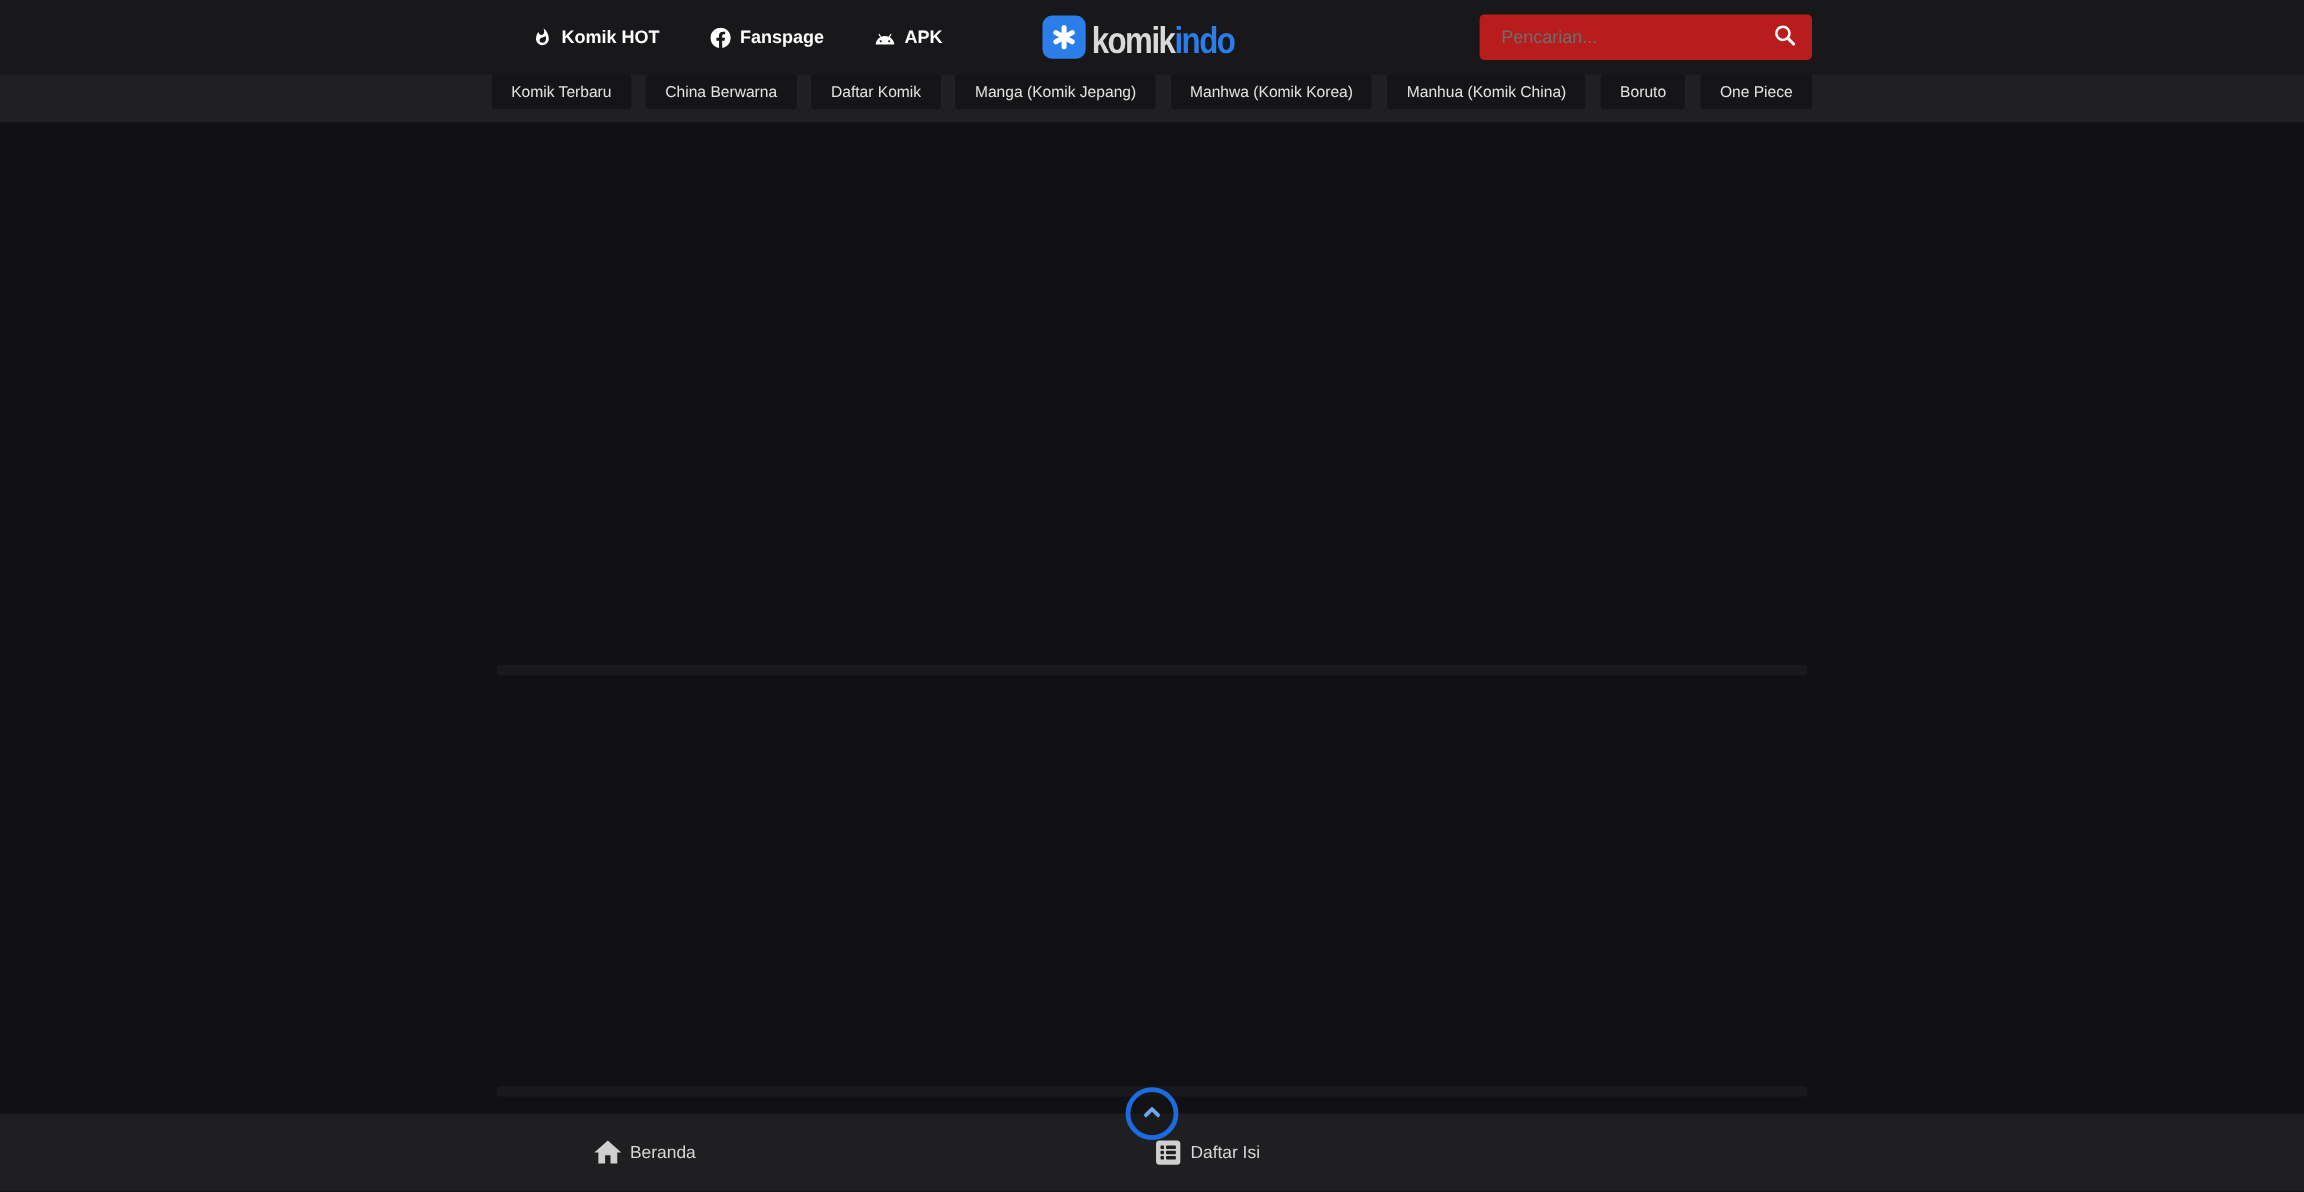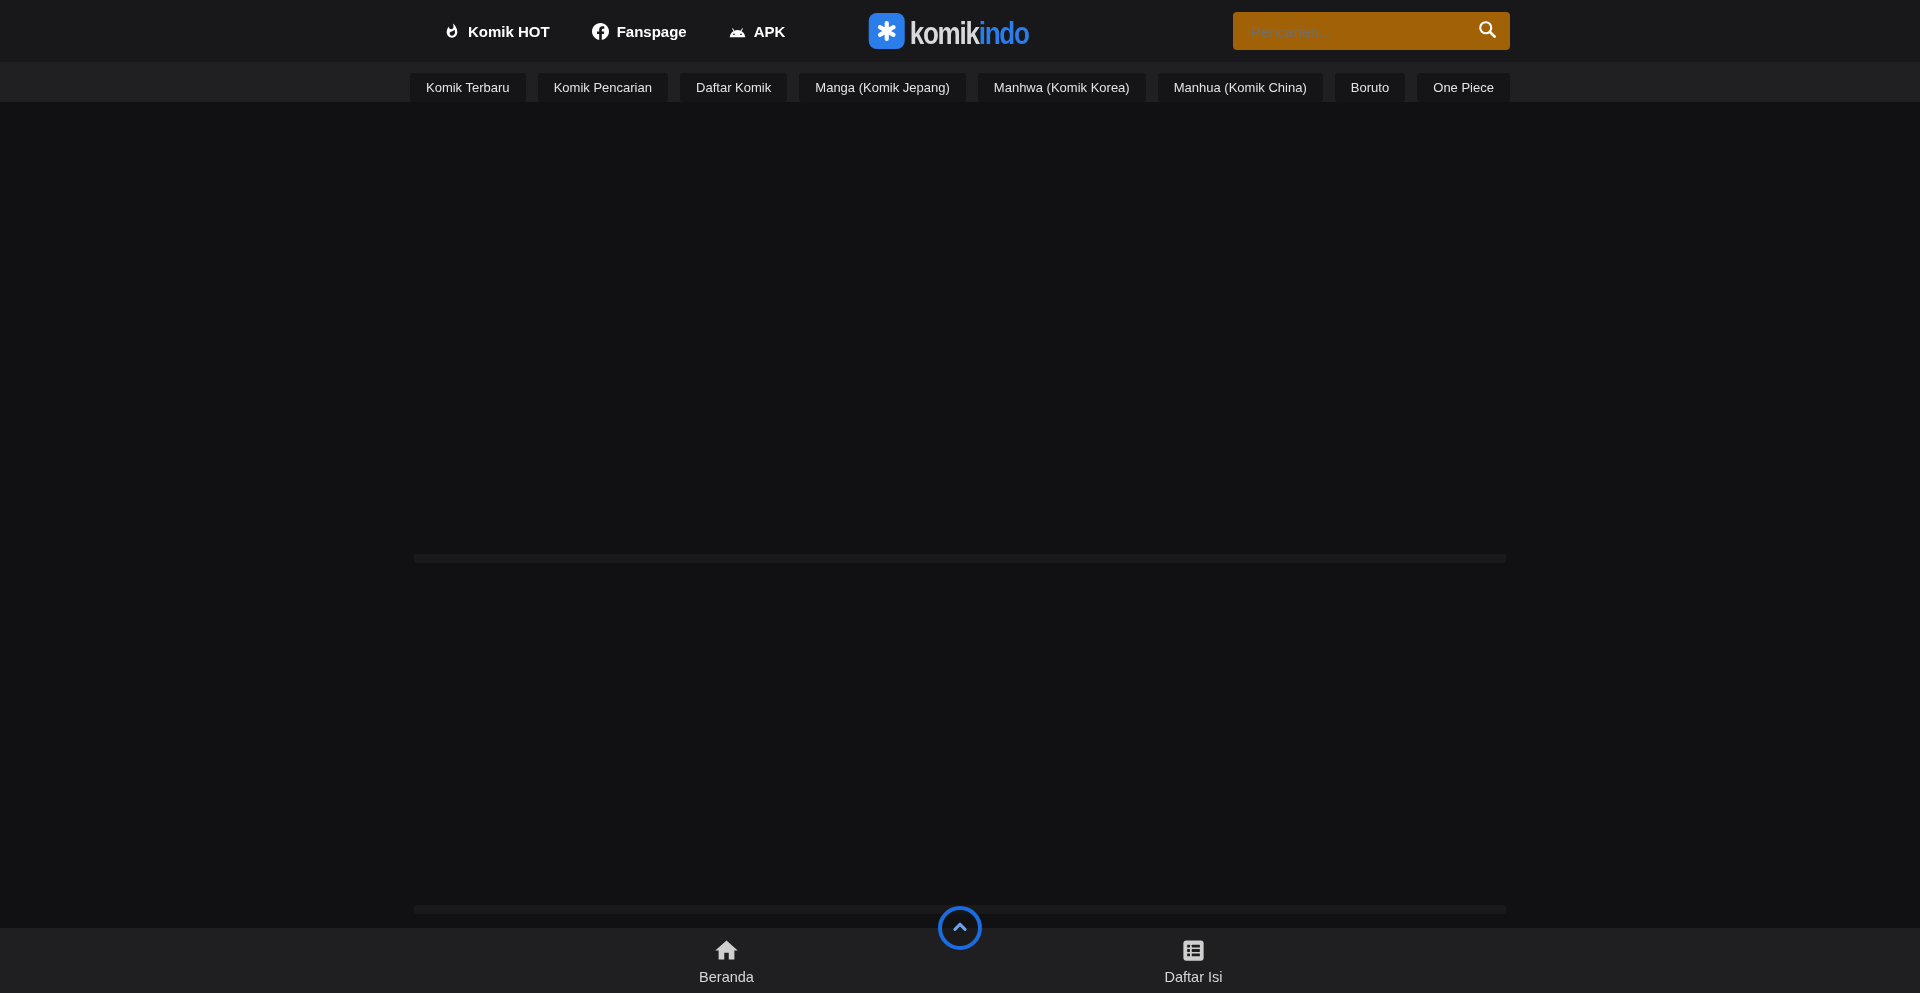--- a/index.html
+++ b/index.html
@@ -45,21 +45,21 @@
   .logo-text {
     display: inline-block; transform: scaleX(0.84); transform-origin: left center;
     font-size: 31px; font-weight: bold; letter-spacing: -1.5px;
     color: #d9d9d9; line-height: 1; white-space: nowrap;
   }
   .logo-text .accent { color: #2b7de9; }
 
   .search-box {
     margin-left: auto;
     width: 277px; height: 38px;
-    background: #a16207; border-radius: 4px;
+    background: #b91c1c; border-radius: 4px;
     display: flex; align-items: center;
     padding: 0 12px 0 16px;
   }
   .search-input {
     flex: 1; background: transparent; border: none; outline: none;
     color: #cccccc; font-size: 15px; font-family: "Liberation Sans", sans-serif;
     min-width: 0;
   }
   .search-input::placeholder { color: #6e6e6e; opacity: 1; }
   .search-btn {
@@ -67,21 +67,21 @@
     cursor: pointer; display: flex; align-items: center;
   }
 
   
   .navbar {
     position: absolute; top: 62px; left: 0; right: 0; height: 40px;
     background: #202022;
   }
   .navbar-inner {
     width: 1100px; height: 100%; margin: 0 auto;
-    display: flex; align-items: flex-end; justify-content: space-between;
+    display: flex; align-items: flex-start; justify-content: space-between;
   }
   .nav-btn {
     background: #151517; color: #e3e3e3;
     border: none; border-radius: 3px;
     font-size: 13px; font-family: "Liberation Sans", sans-serif;
     padding: 8px 16px; white-space: nowrap; cursor: pointer;
     line-height: 1;
   }
 
   
@@ -105,22 +105,22 @@
 
   
   .bottom-bar {
     position: absolute; left: 0; right: 0; bottom: 0; height: 65px;
     background: #1f1f21;
   }
   .bottom-inner {
     width: 934px; height: 100%; margin: 0 auto; display: flex;
   }
   .bottom-item {
-    flex: 1; display: flex; flex-direction: column;
-    align-items: center; justify-content: center; gap: 5px;
+    flex: 1; display: flex; flex-direction: row;
+    align-items: center; gap: 5px;
     color: #d6d6d6; font-size: 14.5px; cursor: pointer;
   }
   .bottom-item svg { display: block; }
 </style>
 </head>
 <body>
 
 <div class="header">
   <div class="header-inner">
 
@@ -175,21 +175,21 @@
         </span>
       </button>
     </div>
 
   </div>
 </div>
 
 <div class="navbar">
   <div class="navbar-inner">
     <button class="nav-btn">Komik Terbaru</button>
-    <button class="nav-btn">Komik Pencarian</button>
+    <button class="nav-btn">China Berwarna</button>
     <button class="nav-btn">Daftar Komik</button>
     <button class="nav-btn">Manga (Komik Jepang)</button>
     <button class="nav-btn">Manhwa (Komik Korea)</button>
     <button class="nav-btn">Manhua (Komik China)</button>
     <button class="nav-btn">Boruto</button>
     <button class="nav-btn">One Piece</button>
   </div>
 </div>
 
 <div class="content">

